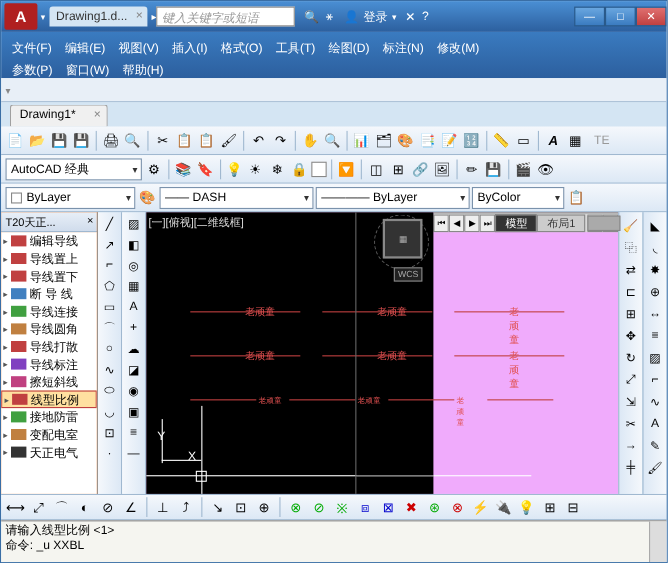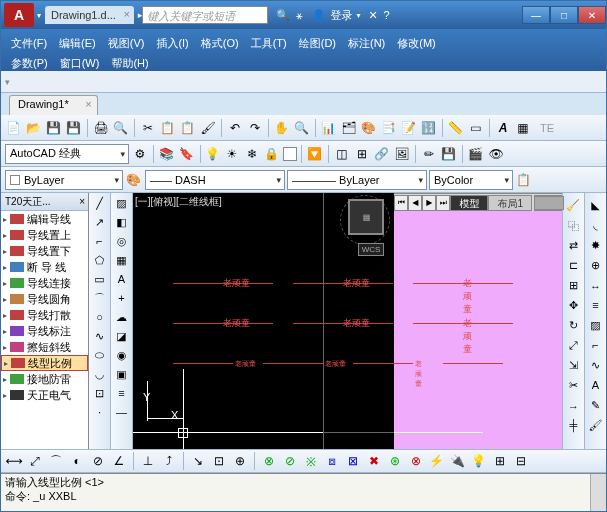--- a/index.html
+++ b/index.html
@@ -233,20 +233,24 @@
         </div>
         <div class="side-item" style="background: rgb(255, 224, 160); border: 1px solid rgb(192, 64, 64);">
           <span class="side-icon" style="background: rgb(192, 64, 64);"></span>
           <span>线型比例</span>
         </div>
         <div class="side-item">
           <span class="side-icon" style="background: rgb(64, 160, 64);"></span>
           <span>接地防雷</span>
         </div>
         <div class="side-item">
+          <span class="side-icon" style="background: rgb(192, 128, 64);"></span>
+          <span>变配电室</span>
+        </div>
+        <div class="side-item">
           <span class="side-icon" style="background: rgb(51, 51, 51);"></span>
           <span>天正电气</span>
         </div>
       </div>
   </div>
 
   <div class="vtool">
     <div class="vtool-icon">╱</div>
     <div class="vtool-icon">↗</div>
     <div class="vtool-icon">⌐</div>

